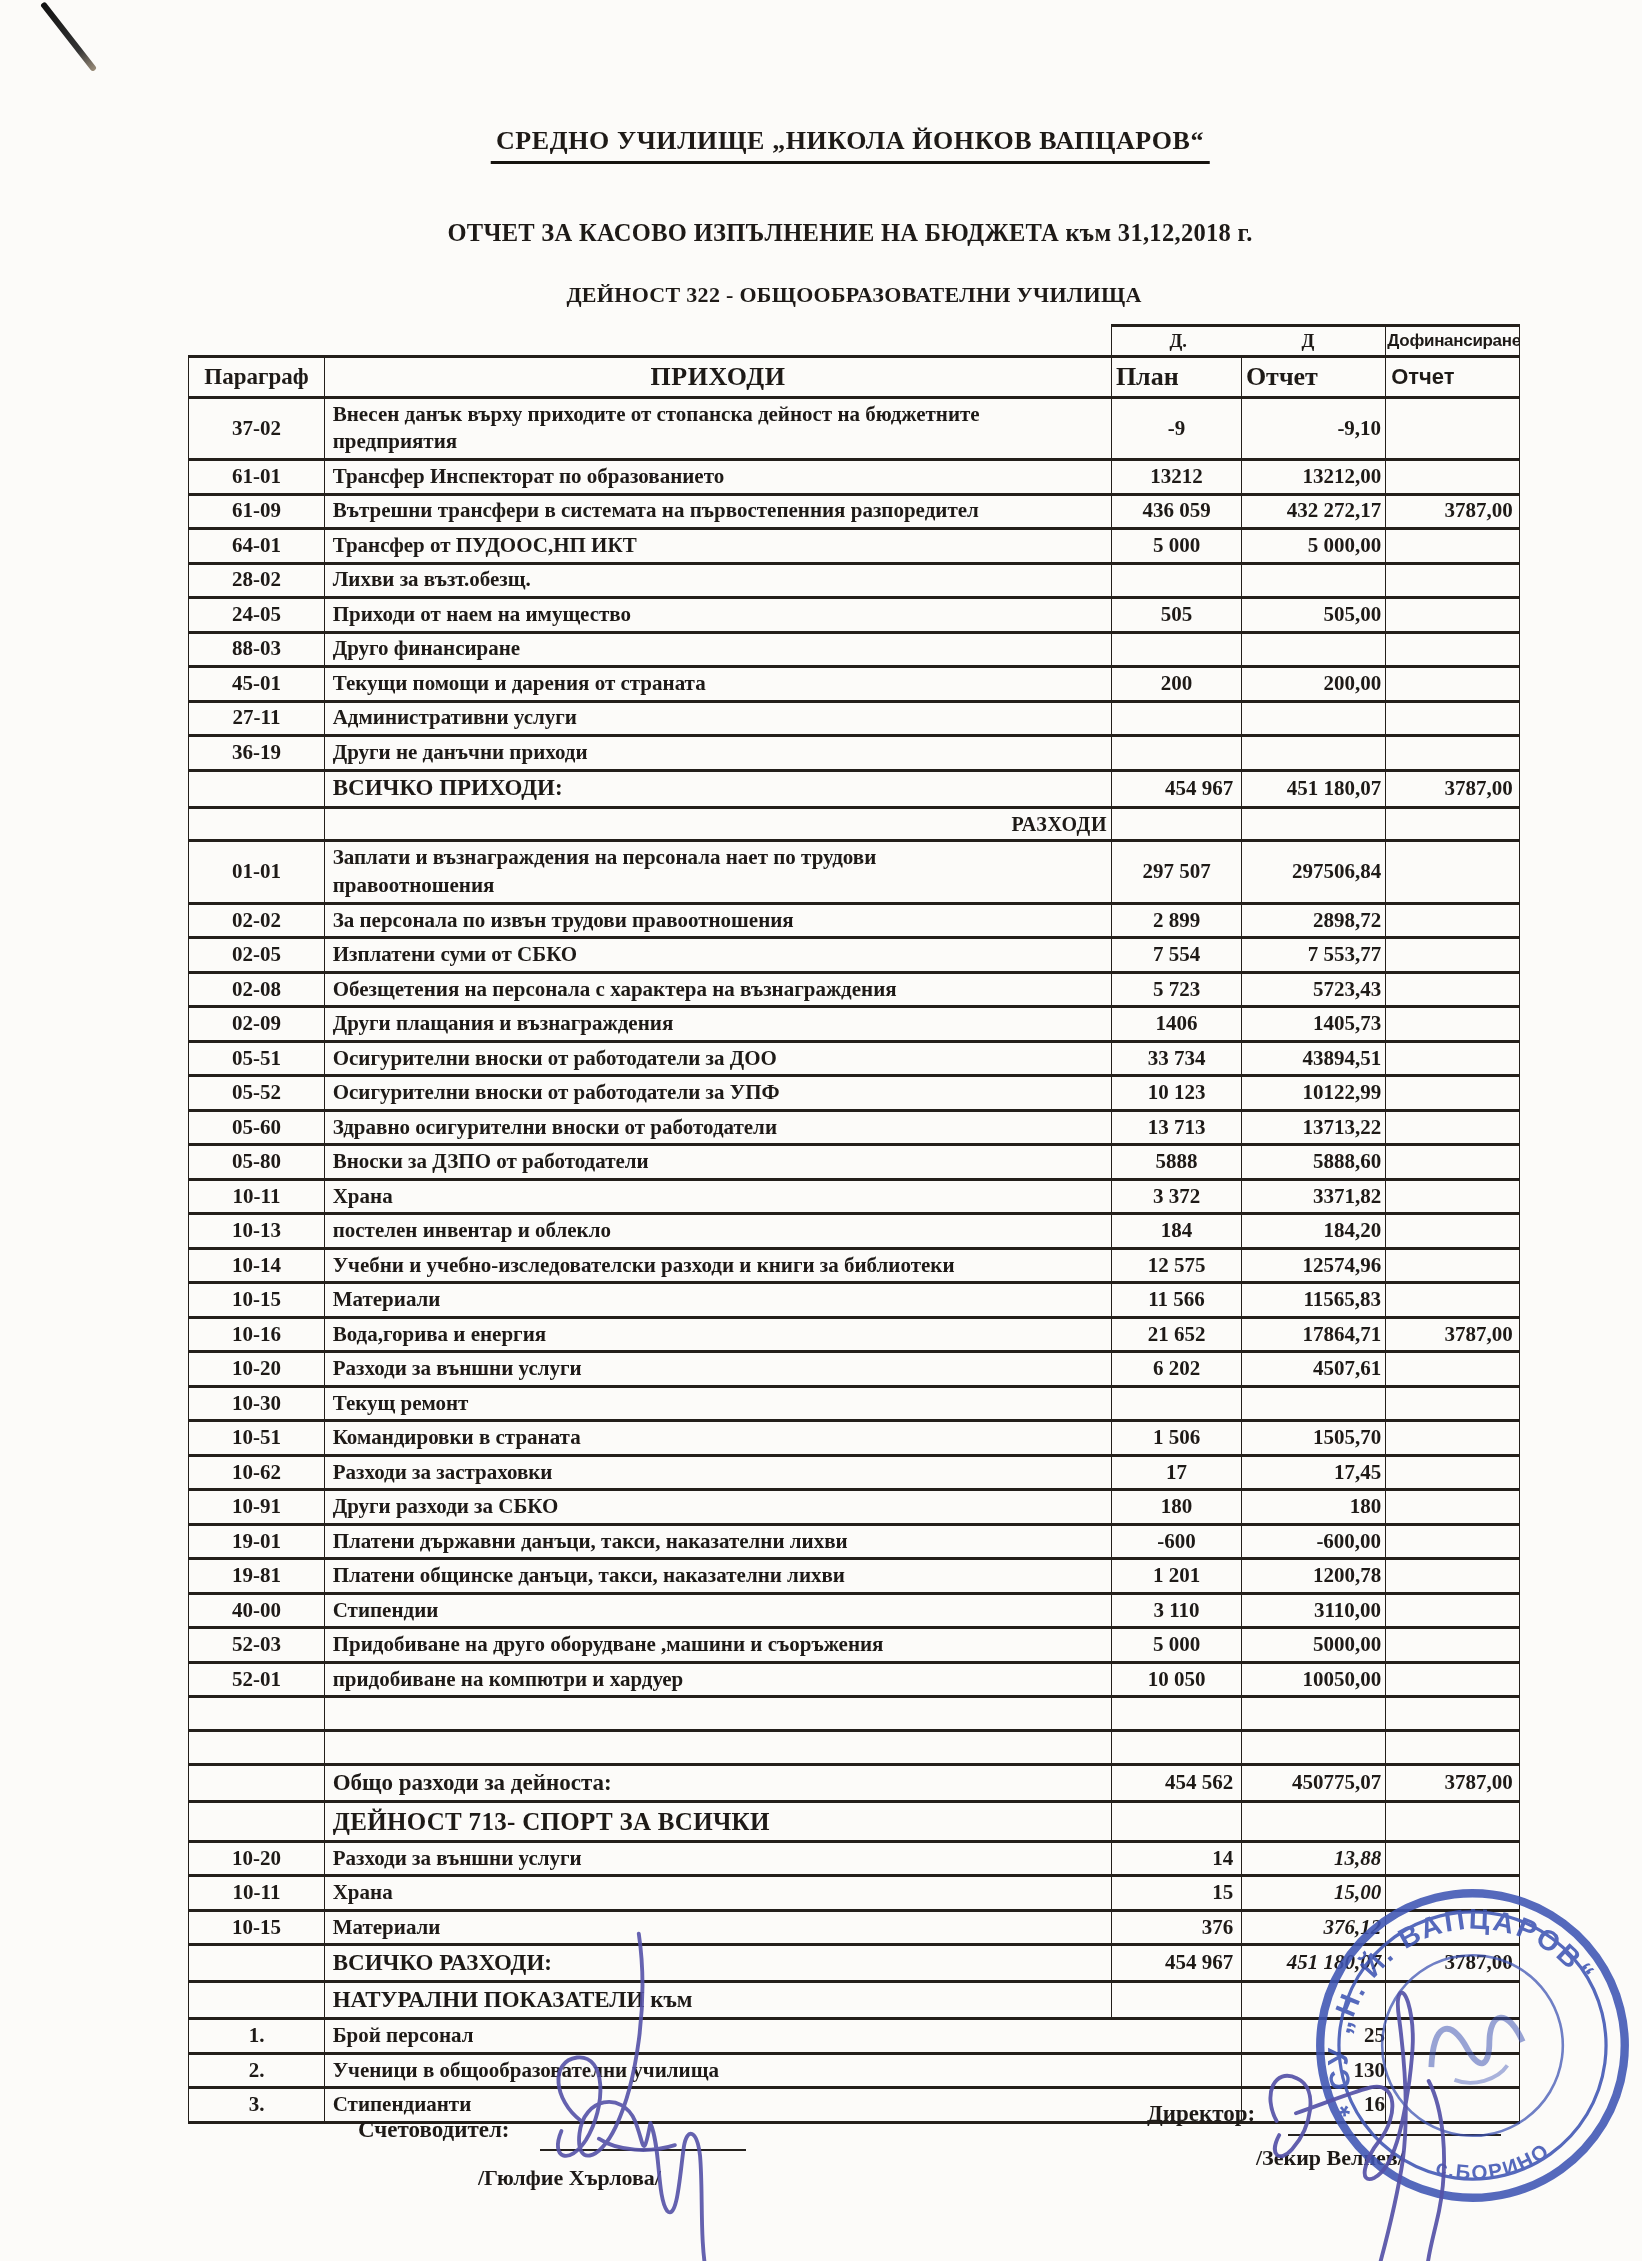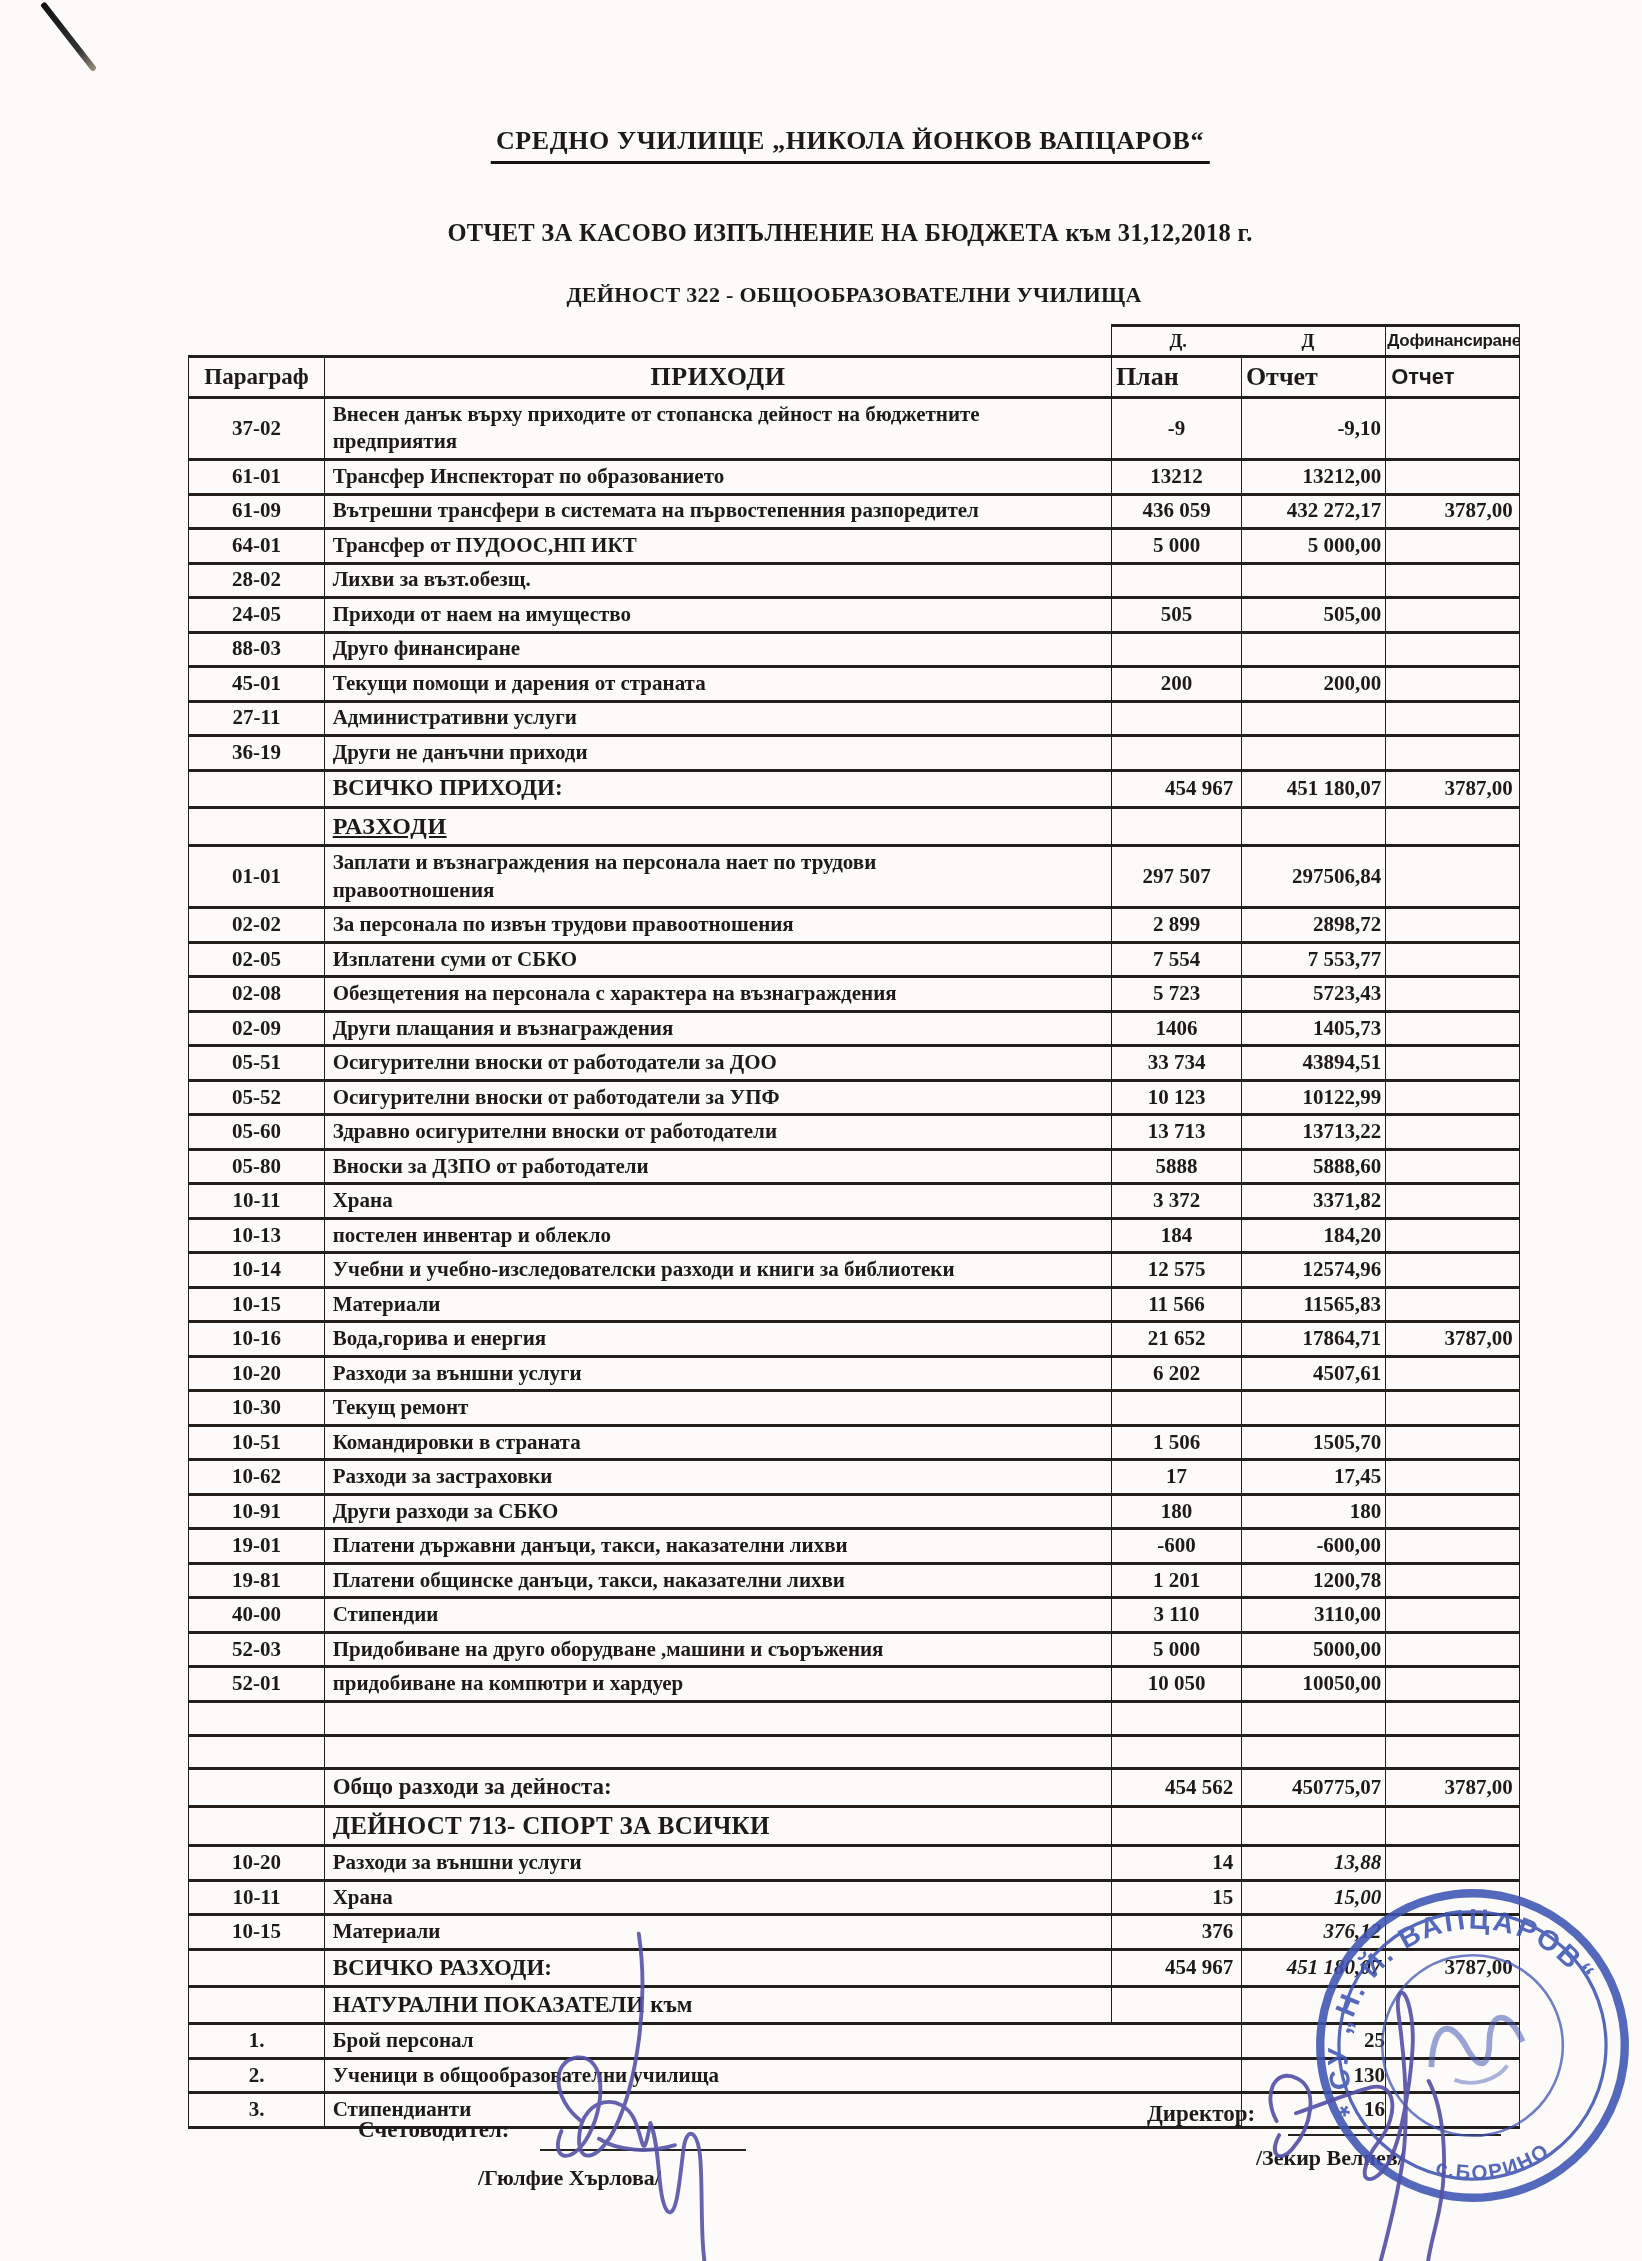--- a/index.html
+++ b/index.html
@@ -58,21 +58,21 @@
   }
   td{height:27px;}
   .c-code{text-align:center;}
   .c-desc{text-align:left;padding-left:7.7px;white-space:pre-line;}
   .c-plan{text-align:center;}
   .c-plan.pright{text-align:right;padding-right:7.7px;}
   .c-report{text-align:right;}
   .c-report.italic{font-style:italic;}
   .c-dofin{text-align:right;padding-right:6.4px;}
   .row-total .c-desc{font-size:23px;}
-  .row-section .c-desc{text-align:left;font-size:24px;letter-spacing:0.6px;text-decoration:underline;}
+  .row-section .c-desc{text-align:right;font-size:20px;letter-spacing:0.6px;}
   .row-section-big .c-desc{font-size:25px;letter-spacing:0.3px;}
   .row-section-left .c-desc{font-size:23px;}
   .row-natural .c-report{padding-right:0;}
   .row-spacer td{height:27px;}
   
   .sig-label{position:absolute;font-size:23px;font-weight:bold;white-space:nowrap;}
   .sig-name{position:absolute;font-size:22px;font-weight:bold;white-space:nowrap;}
   .sig-line{position:absolute;border-bottom:2.6px solid #26221e;}
   .acc-label{top:2117px;left:358px;}
   .acc-line{top:2123px;left:540px;width:206px;height:26px;}

